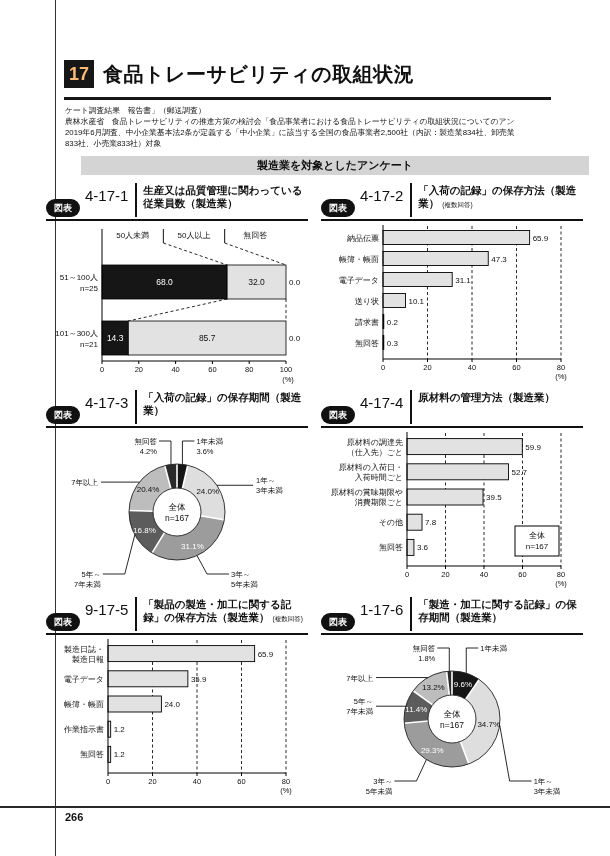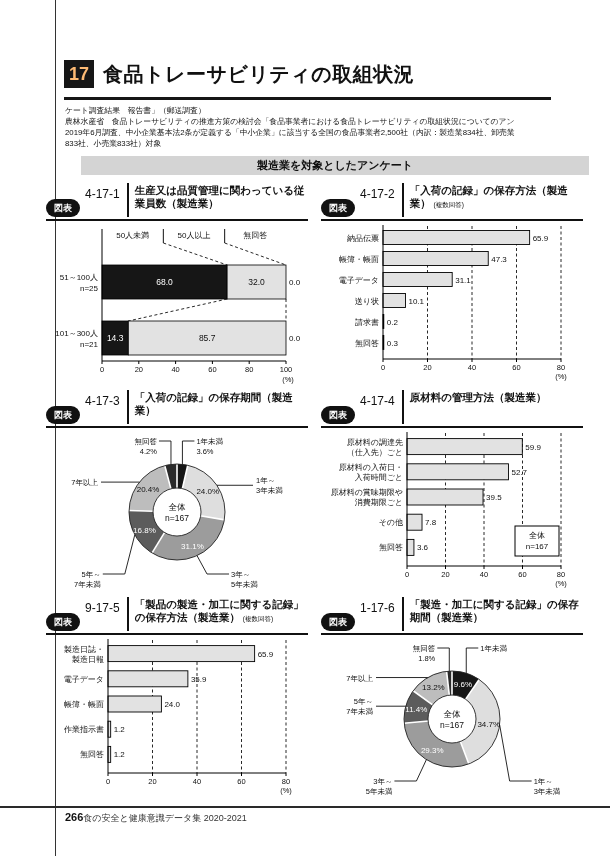--- a/index.html
+++ b/index.html
@@ -31,28 +31,28 @@
     display:grid; grid-template-columns:262px 262px; column-gap:13px; row-gap:5px;
   }
   .fig-header {
     display:flex; align-items:flex-start; border-bottom:2px solid #111;
     padding-bottom:2px; min-height:30px;
   }
   .fig-badge {
     background:#111; color:#fff; border-radius:9px; font-size:9px; font-weight:bold;
     padding:2.5px 8px; margin-top:16px; white-space:nowrap;
   }
-  .fig-number { font-size:12px; margin:4px 4px 0 5px; white-space:nowrap; }
+  .fig-number { font-size:15px; margin:4px 4px 0 5px; white-space:nowrap; }
   .fig-divider { width:2px; background:#111; align-self:stretch; margin:0 6px 0 3px; }
   .fig-title-wrap { flex:1; font-size:10.5px; font-weight:bold; line-height:1.2; padding-top:1px; }
   .fig-note { font-size:6.5px; font-weight:normal; white-space:nowrap; }
   .fig-body { width:262px; }
   .fig-body svg { display:block; }
   .footer-rule { position:absolute; left:0; top:806px; width:610px; height:2px; background:#2a2a2a; }
-  .page-footer { position:absolute; left:65px; top:811px; display:flex; align-items:baseline; }
+  .page-footer { position:absolute; left:65px; top:811px; display:flex; align-items:baseline; gap:15px; }
   .footer-page { font-weight:bold; font-size:11px; }
   .footer-book { font-size:9px; color:#333; }
 </style>
 </head>
 <body>
 
 <div class="page">
   <div class="margin-rule"></div>
 
 
@@ -365,15 +365,14 @@
             <text x="131" y="82" font-size="8.5" text-anchor="middle" fill="#111" font-weight="normal">全体</text>
             <text x="131" y="93" font-size="8.5" text-anchor="middle" fill="#111" font-weight="normal">n=167</text>
           </svg>
         </div>
     </section>
   </div>
 
   <div class="footer-rule"></div>
   <div class="page-footer">
     <span class="footer-page">266</span>
-    <span class="footer-book">食の安全と健康意識データ集 2020-2021</span>
   </div>
 </div>
 
 </body></html>

